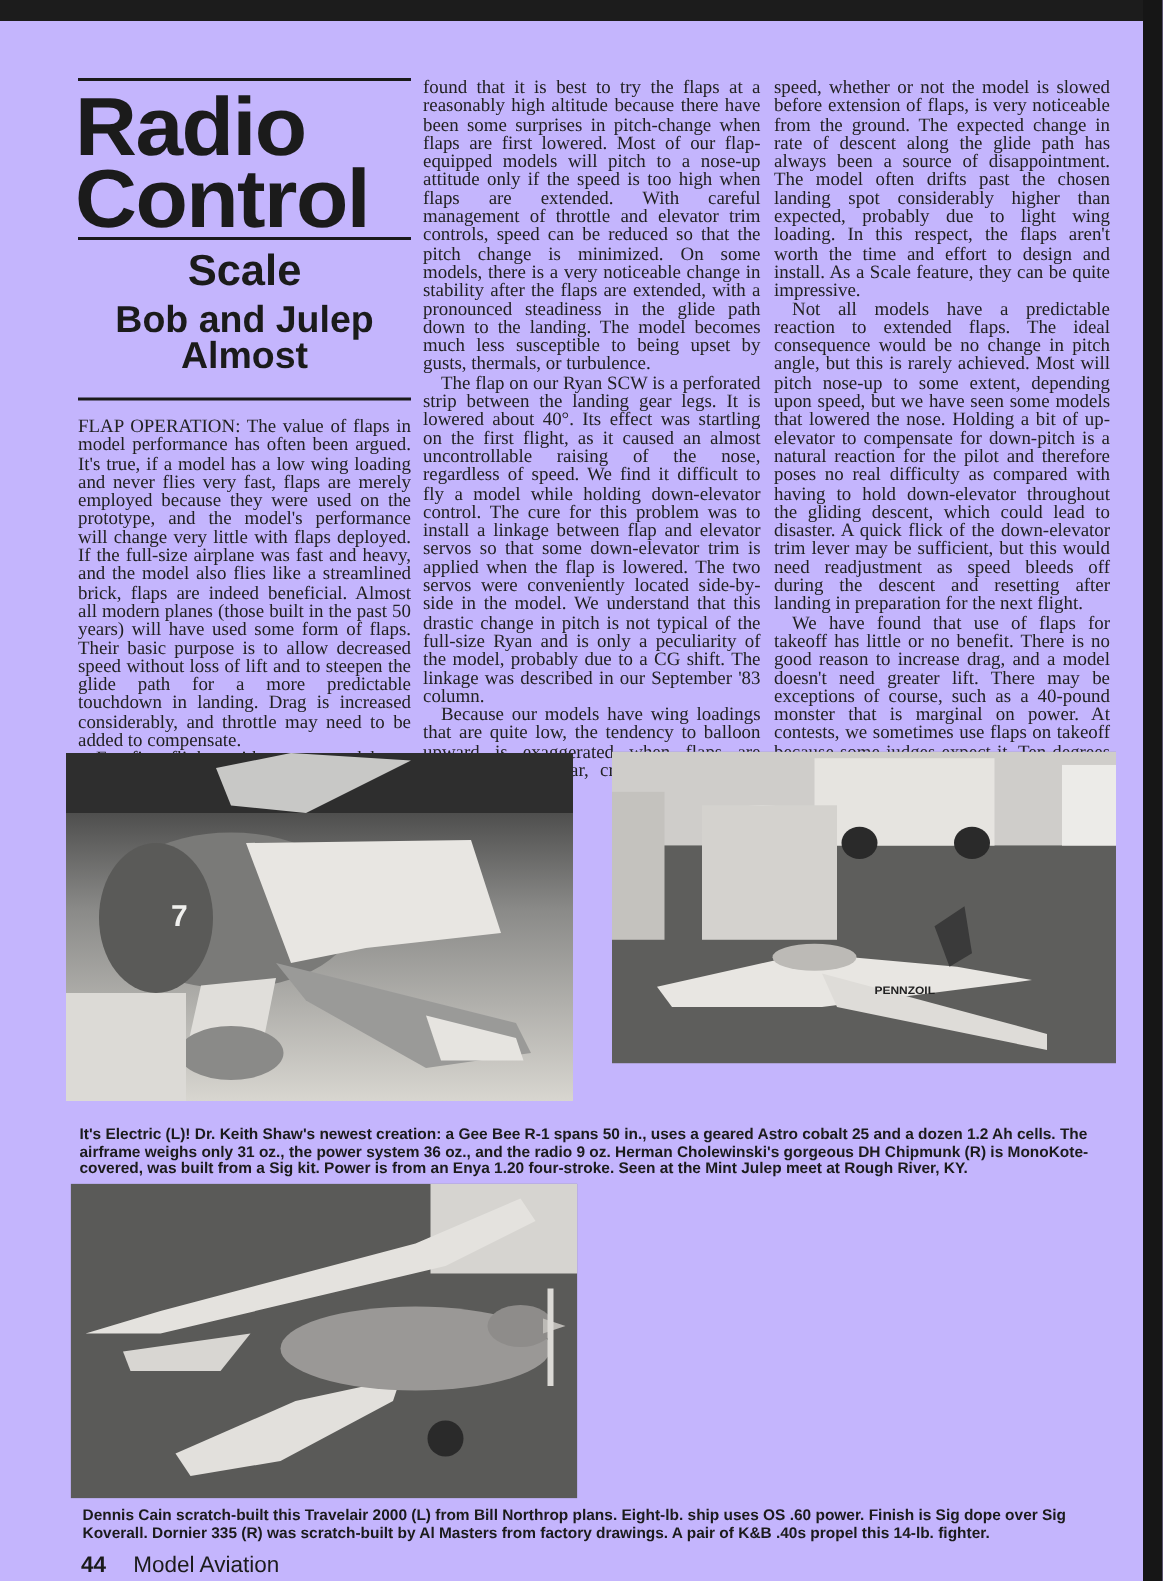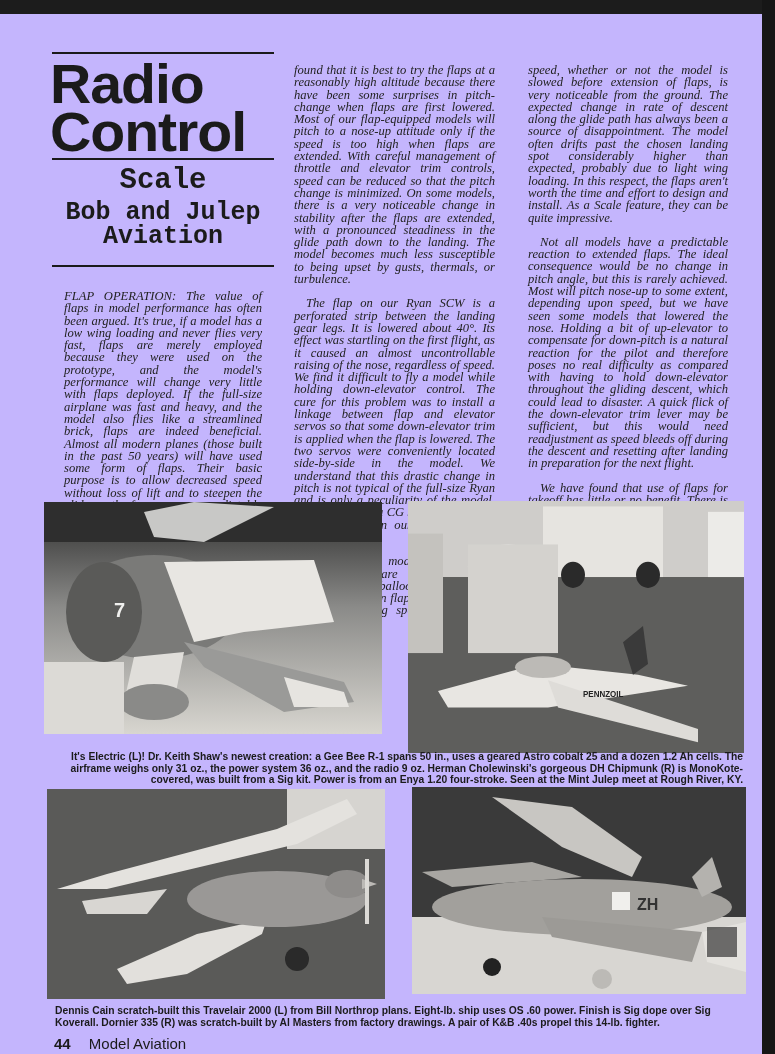--- a/index.html
+++ b/index.html
@@ -23,54 +23,54 @@
     position: absolute; left: 52px; top: 38px; width: 222px;
   }
   .rule { height: 2px; background: #1a1a1a; }
   .title {
     font-family: "Liberation Sans", "DejaVu Sans", sans-serif;
     font-weight: 900; font-size: 55px; line-height: 48px;
     color: #1b1b1b; letter-spacing: -1px; margin: 6px 0 2px -2px;
     transform: scaleX(1.04); transform-origin: left;
   }
   .subtitle {
-    font-family: Liberation Mono, monospace;
+    font-family: Liberation Sans, sans-serif;
     font-weight: 700; text-align: center; color: #1b1b1b;
   }
   .sub-scale { font-size: 29px; line-height: 30px; margin-top: 6px; }
   .sub-authors { font-size: 25px; line-height: 24px; margin-top: 5px; }
 
   
   .col {
     position: absolute; font-size: 12.6px; line-height: 12.3px; color: #222;
     text-align: justify; hyphens: none;
   }
-  .col p { margin: 12px; text-indent: 12px; font-style: italic; }
+  .col p { margin: 0; text-indent: 12px; }
   .col p.noindent { text-indent: 0; }
   .col1 { left: 52px; top: 264px; width: 222px; }
   .col2 { left: 282px; top: 38px; width: 225px; }
   .col3 { left: 516px; top: 38px; width: 224px; }
   .col1-top-rule { position: absolute; left: 52px; top: 251px; width: 222px; height: 2px; background: #1a1a1a; }
 
   
   .photo {
     position: absolute; overflow: hidden;
   }
   .photo svg { display: block; width: 100%; height: 100%; }
   .p1 { left: 44px; top: 488px; width: 338px; height: 232px; }
-  .p2 { left: 408px; top: 487px; width: 336px; height: 252px; }
+  .p2 { left: 408px; top: 487px; width: 336px; height: 208px; }
   .p3 { left: 47px; top: 775px; width: 338px; height: 210px; }
   .p4 { left: 412px; top: 773px; width: 334px; height: 207px; }
 
   .caption {
     position: absolute;
     font-family: "Liberation Sans", "DejaVu Sans", sans-serif;
     font-weight: 700; font-size: 10.3px; line-height: 11.5px; color: #1b1b1b;
   }
-  .cap1 { left: 53px; top: 737px; width: 690px; text-align: right; }
+  .cap1 { left: 53px; top: 737px; width: 690px; }
   .cap2 { left: 55px; top: 991px; width: 690px; }
 
   .footer {
     position: absolute; left: 54px; top: 1021px;
     font-family: Liberation Sans, sans-serif;
     font-size: 15px; color: #1b1b1b;
   }
   .footer .pg { font-weight: 700; margin-right: 14px; }
 </style>
 </head>
@@ -81,21 +81,21 @@
   <div class="header">
     <div class="rule"></div>
     <div class="title">
       <div>Radio</div>
       <div>Control</div>
     </div>
     <div class="rule"></div>
     <div class="subtitle sub-scale">Scale</div>
     <div class="subtitle sub-authors">
       <div>Bob and Julep</div>
-      <div>Aviation</div>
+      <div>Almost</div>
     </div>
   </div>
   <div class="col1-top-rule"></div>
 
   <div class="col col1">
     <p class="noindent">FLAP OPERATION: The value of flaps in model performance has often been argued. It's true, if a model has a low wing loading and never flies very fast, flaps are merely employed because they were used on the prototype, and the model's performance will change very little with flaps deployed. If the full-size airplane was fast and heavy, and the model also flies like a streamlined brick, flaps are indeed beneficial. Almost all modern planes (those built in the past 50 years) will have used some form of flaps. Their basic purpose is to allow decreased speed without loss of lift and to steepen the glide path for a more predictable touchdown in landing. Drag is increased considerably, and throttle may need to be added to compensate.</p>
     <p>For first flights with a new model, we have</p>
   </div>
 
   <div class="col col2">
@@ -164,37 +164,20 @@
       <polygon points="35,112 120,100 100,125 40,125" fill="#d8d6d2"></polygon>
       <polygon points="70,180 150,145 220,130 215,145 140,185 80,195" fill="#e2e0dc"></polygon>
       <ellipse cx="230" cy="110" rx="90" ry="28" fill="#9a9896"></ellipse>
       <ellipse cx="300" cy="95" rx="22" ry="14" fill="#8e8c8a"></ellipse>
       <polygon points="315,90 330,95 315,100" fill="#bcbab6"></polygon>
       <rect x="318" y="70" width="4" height="65" fill="#dcdad6"></rect>
       <circle cx="250" cy="170" r="12" fill="#2a2a2a"></circle>
     </svg>
   </div>
 
-  <div class="photo p4">
-    <svg viewBox="0 0 334 207" preserveAspectRatio="none">
-      <rect width="334" height="207" fill="#3a3a3a"></rect>
-      <rect x="0" y="130" width="334" height="77" fill="#d8d6d2"></rect>
-      <polygon points="80,10 160,20 230,70 220,90 150,60" fill="#c8c6c2"></polygon>
-      <polygon points="10,85 120,75 170,90 40,100" fill="#a8a6a2"></polygon>
-      <ellipse cx="170" cy="120" rx="150" ry="28" fill="#a2a09c"></ellipse>
-      <polygon points="280,90 300,70 310,100 290,110" fill="#b4b2ae"></polygon>
-      <polygon points="130,130 290,145 280,175 140,150" fill="#9c9a96"></polygon>
-      <polygon points="290,145 334,135 334,185 295,175" fill="#e4e2de"></polygon>
-      <rect x="295" y="140" width="30" height="30" fill="#1a1a1a" opacity="0.6"></rect>
-      <circle cx="80" cy="180" r="9" fill="#222"></circle>
-      <circle cx="190" cy="192" r="10" fill="#bcbab6"></circle>
-      <text x="225" y="123" font-family="Liberation Sans, sans-serif" font-weight="700" font-size="16" fill="#333">ZH</text>
-      <rect x="200" y="105" width="18" height="18" fill="#f0efec"></rect>
-    </svg>
-  </div>
 
   <div class="caption cap2">Dennis Cain scratch-built this Travelair 2000 (L) from Bill Northrop plans. Eight-lb. ship uses OS .60 power. Finish is Sig dope over Sig Koverall. Dornier 335 (R) was scratch-built by Al Masters from factory drawings. A pair of K&amp;B .40s propel this 14-lb. fighter.</div>
 
   <div class="footer">
     <span class="pg">44</span>
     <span>Model Aviation</span>
   </div>
 </div>
 <div class="strip"></div>
 

